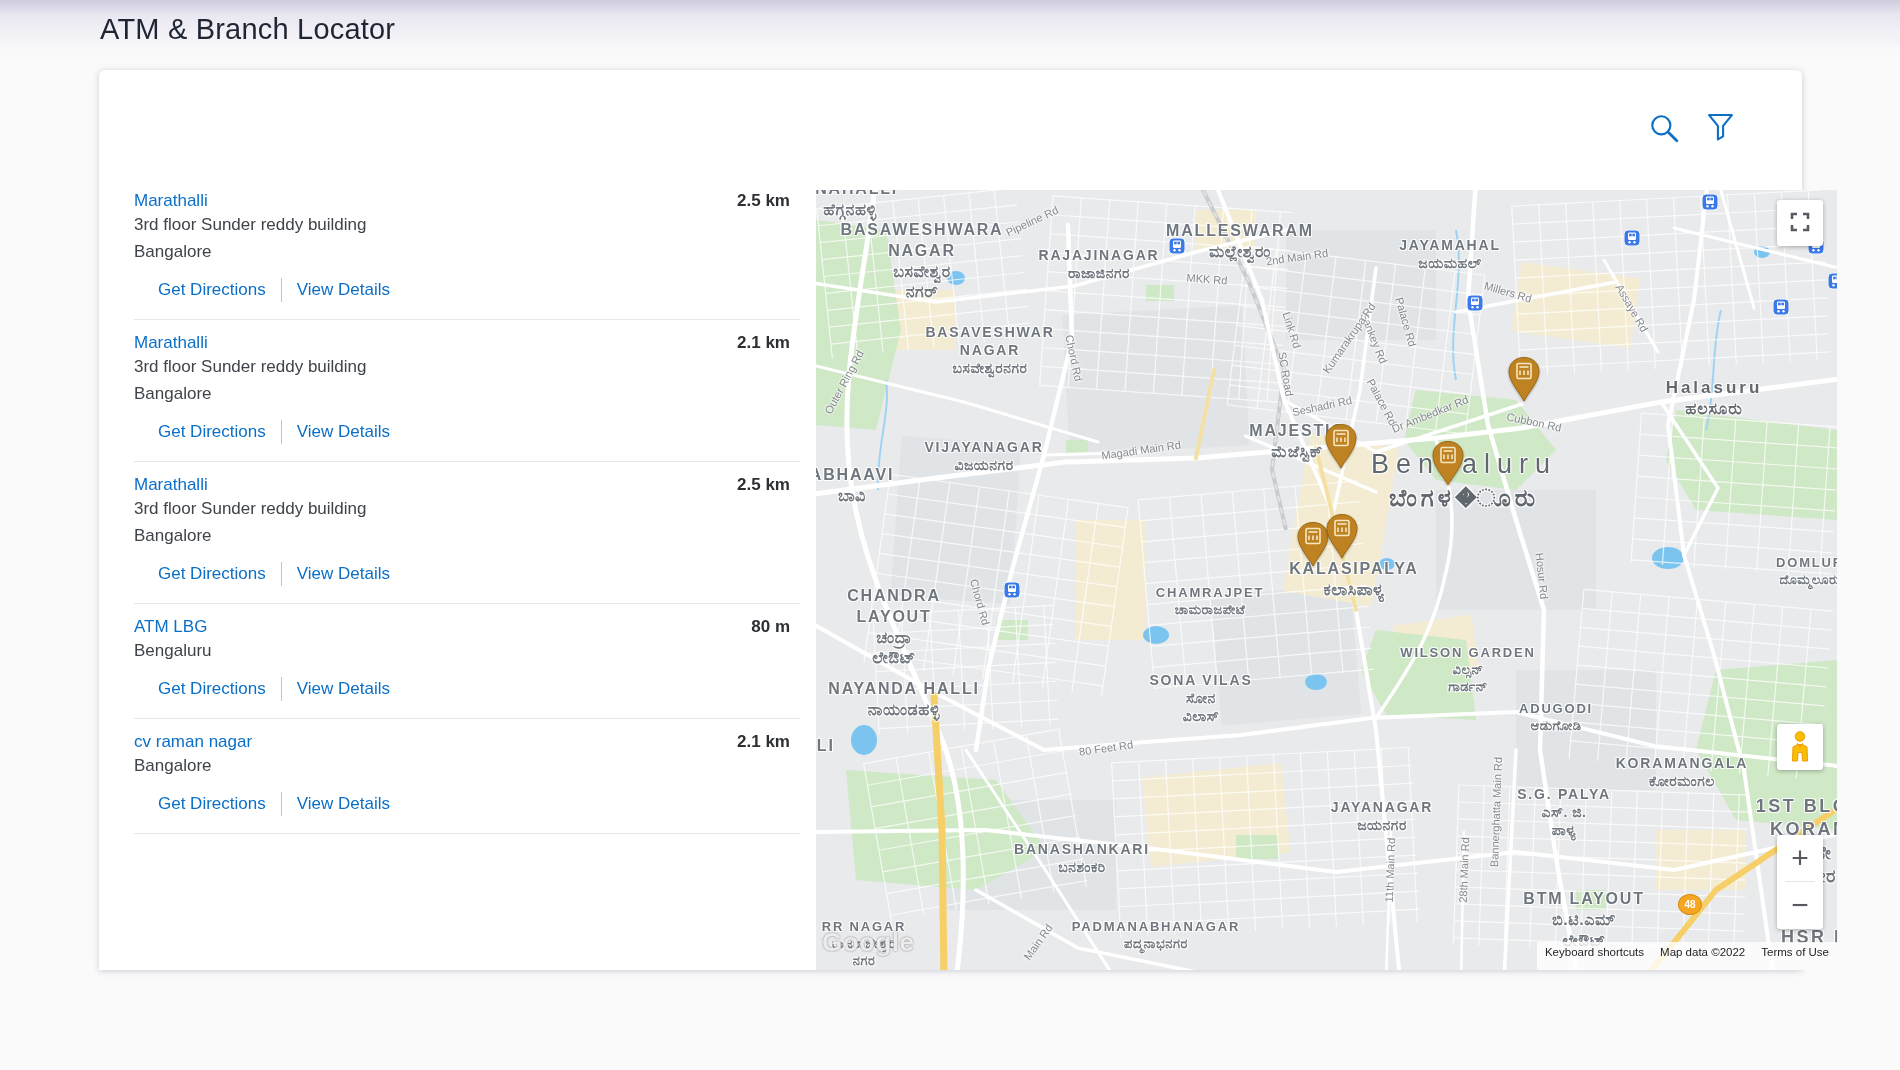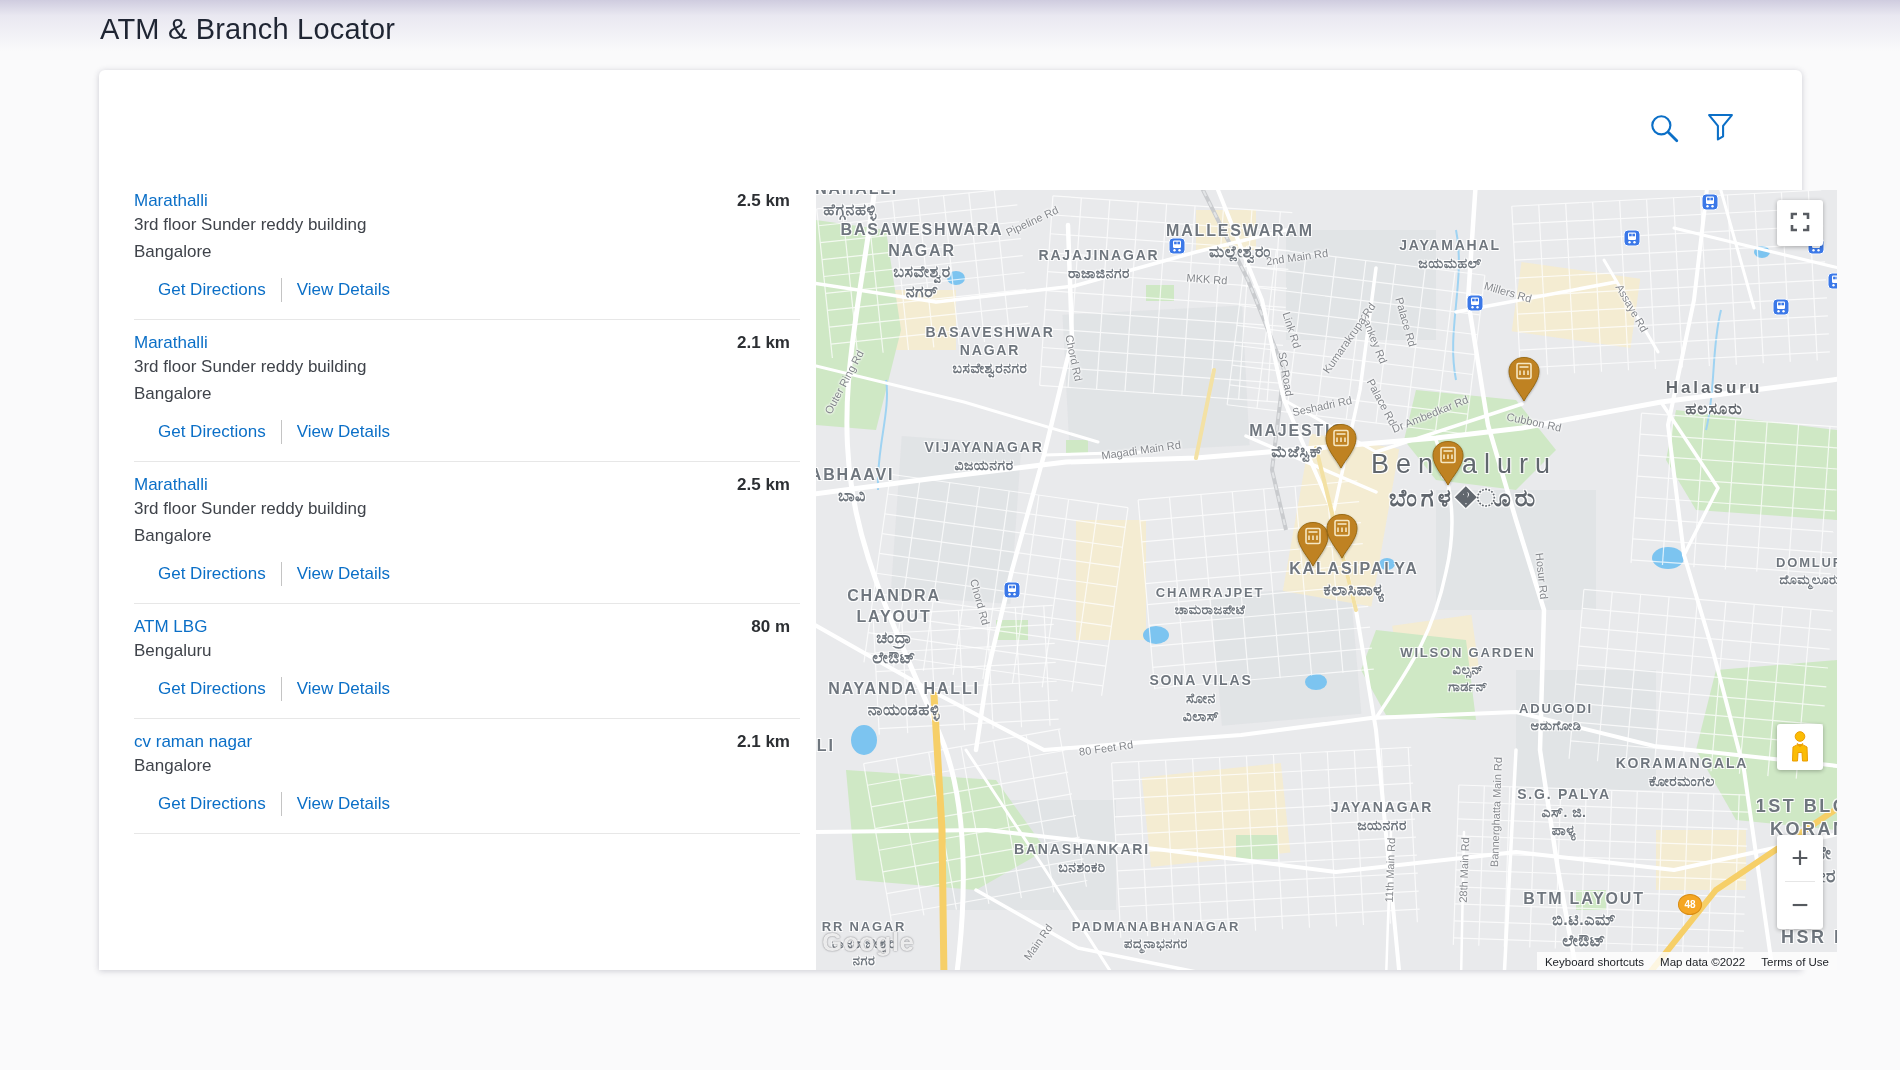--- a/index.html
+++ b/index.html
@@ -67,21 +67,21 @@
   .fullscreen-btn { right:14px; top:10px; width:46px; height:46px; }
   .pegman-btn { right:14px; top:534px; width:46px; height:46px; }
   .zoom-ctl { position:absolute; right:14px; top:645px; width:46px; height:94px; background:#fff;
     border-radius:3px; box-shadow:0 1px 4px rgba(0,0,0,.3); display:flex; flex-direction:column; align-items:center; }
   .zoom-btn { width:46px; height:46px; border:none; background:none; font-size:30px; color:#565a5f;
     cursor:pointer; line-height:44px; font-weight:400; }
   .zoom-div { width:30px; height:1px; background:#e6e6e6; }
 
   .map-attrib { position:absolute; right:0; bottom:0; display:flex; }
   .map-attrib span { background:rgba(255,255,255,.8); color:#212429; font-size:11.5px;
-    padding:4px 8px 2px; white-space:nowrap; }
+    padding:4px 8px 12px; white-space:nowrap; }
   .gmap-watermark { position:absolute; left:6px; bottom:12px; font-size:26px; font-weight:600;
     color:rgba(250,250,250,.88); letter-spacing:.5px;
     text-shadow:0 0 2px rgba(110,110,115,.65),0 0 1px rgba(110,110,115,.65); }
   .road-shield { position:absolute; left:862px; top:704px; width:24px; height:21px;
     background:#f5a623; border:1px solid #d98c12; border-radius:50%; color:#fff; font-size:10px;
     font-weight:700; display:flex; align-items:center; justify-content:center; }
 </style>
 </head>
 <body>
 

